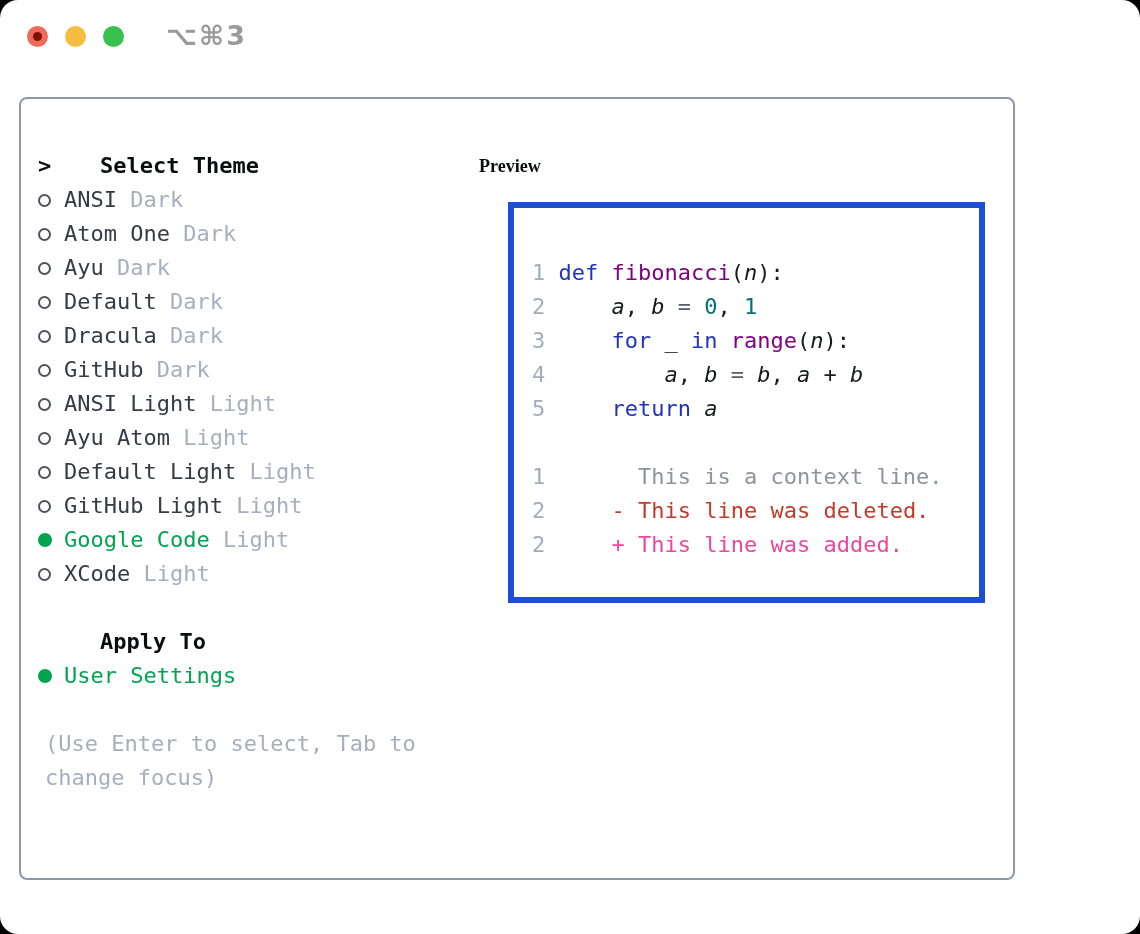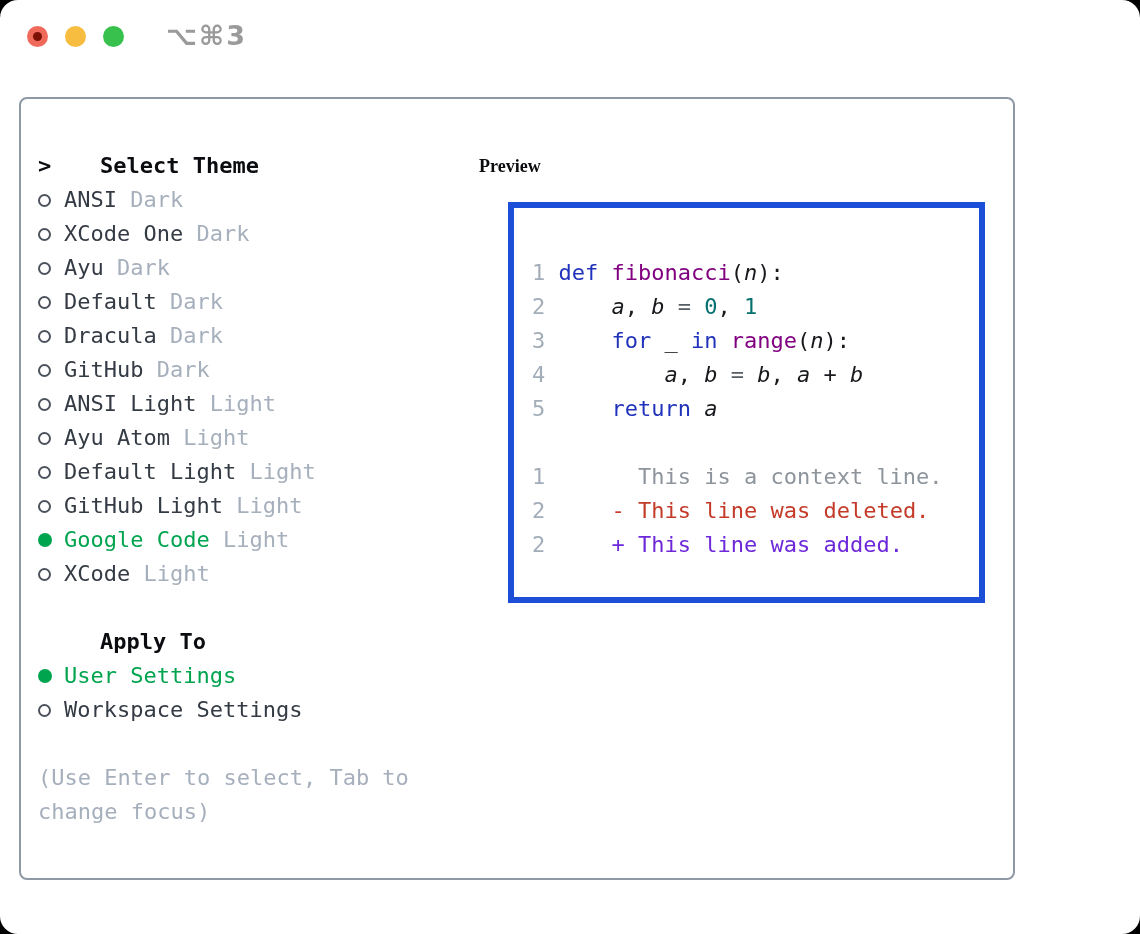--- a/index.html
+++ b/index.html
@@ -29,39 +29,39 @@
   .row{display:flex;align-items:center;height:34px;white-space:pre;}
   .row.spacer{height:34px;}
   .marker{display:inline-flex;align-items:center;justify-content:flex-start;width:26px;flex:0 0 26px;}
   .prompt-char{font-weight:700;color:#0a0c0f;}
   .header-text{font-weight:700;color:#0a0c0f;margin-left:36px;}
   .radio{width:13px;height:13px;border-radius:50%;border:2px solid #4c535c;box-sizing:border-box;}
   .radio.filled{border:none;background:#00a44f;width:14px;height:14px;}
   .theme-name{color:#343b44;}
   .row.selected .theme-name{color:#00a44f;}
   .theme-tag{color:#a6afbc;}
-  .hint-line{height:34px;color:#a6afbc;white-space:pre;}
+  .hint-line{height:34px;color:#a6afbc;white-space:pre;margin-left:7px;}
   
   .preview-title{position:absolute;left:458px;top:50px;font-size:18px;line-height:34px;font-weight:700;color:#0a0c0f;font-family:Liberation Serif, serif;}
   .preview-box{
     position:absolute;left:487px;top:103px;width:477px;height:401px;
     border:6px solid #1d4ed8;box-sizing:border-box;background:#fff;
   }
   .code-area{padding:48px 0 0 18px;font-size:22px;line-height:34px;}
   .code-line{height:34px;white-space:pre;}
   .ln{color:#a2adb9;}
   .tok-pln{color:#17191c;}
   .tok-var{color:#17191c;font-style:italic;}
   .tok-kwd{color:#2233bb;}
   .tok-typ{color:#800080;}
   .tok-lit{color:#066f6f;}
   .tok-pun{color:#565c63;}
   .tok-ctx{color:#8d949c;}
   .tok-del{color:#c43a28;text-align:center;}
-  .tok-add{color:#6d28d9;text-align:right;}
+  .tok-add{color:#ec4899;text-align:right;}
 </style>
 </head>
 <body>
 
 <div class="window">
 
   <div class="titlebar">
     <div class="tl tl-close">
         <span class="dot"></span>
       </div>
@@ -71,39 +71,38 @@
   </div>
 
   <div class="panel">
 
     <div class="col-left">
       <div class="row">
         <span class="marker"><span class="prompt-char">&gt;</span></span><span class="header-text">Select Theme</span>
       </div>
       <div id="theme-list">
           <div class="row"><span class="marker"><span class="radio"></span></span><span class="theme-name">ANSI</span><span class="theme-tag"> Dark</span></div>
-          <div class="row"><span class="marker"><span class="radio"></span></span><span class="theme-name">XCode One</span><span class="theme-tag"> Dark</span></div>
+          <div class="row"><span class="marker"><span class="radio"></span></span><span class="theme-name">Atom One</span><span class="theme-tag"> Dark</span></div>
           <div class="row"><span class="marker"><span class="radio"></span></span><span class="theme-name">Ayu</span><span class="theme-tag"> Dark</span></div>
           <div class="row"><span class="marker"><span class="radio"></span></span><span class="theme-name">Default</span><span class="theme-tag"> Dark</span></div>
           <div class="row"><span class="marker"><span class="radio"></span></span><span class="theme-name">Dracula</span><span class="theme-tag"> Dark</span></div>
           <div class="row"><span class="marker"><span class="radio"></span></span><span class="theme-name">GitHub</span><span class="theme-tag"> Dark</span></div>
           <div class="row"><span class="marker"><span class="radio"></span></span><span class="theme-name">ANSI Light</span><span class="theme-tag"> Light</span></div>
           <div class="row"><span class="marker"><span class="radio"></span></span><span class="theme-name">Ayu Atom</span><span class="theme-tag"> Light</span></div>
           <div class="row"><span class="marker"><span class="radio"></span></span><span class="theme-name">Default Light</span><span class="theme-tag"> Light</span></div>
           <div class="row"><span class="marker"><span class="radio"></span></span><span class="theme-name">GitHub Light</span><span class="theme-tag"> Light</span></div>
           <div class="row selected"><span class="marker"><span class="radio filled"></span></span><span class="theme-name">Google Code</span><span class="theme-tag"> Light</span></div>
           <div class="row"><span class="marker"><span class="radio"></span></span><span class="theme-name">XCode</span><span class="theme-tag"> Light</span></div>
         </div>
       <div class="row spacer"></div>
       <div class="row">
         <span class="marker"></span><span class="header-text">Apply To</span>
       </div>
       <div id="apply-list">
           <div class="row selected"><span class="marker"><span class="radio filled"></span></span><span class="theme-name">User Settings</span></div>
-          <div class="row"><span class="marker"><span class="radio"></span></span><span class="theme-name">Workspace Settings</span></div>
         </div>
       <div class="row spacer"></div>
       <div id="hint">
           <div class="hint-line">(Use Enter to select, Tab to</div>
           <div class="hint-line">change focus)</div>
         </div>
     </div>
 
     <div class="preview-title">Preview</div>
 

